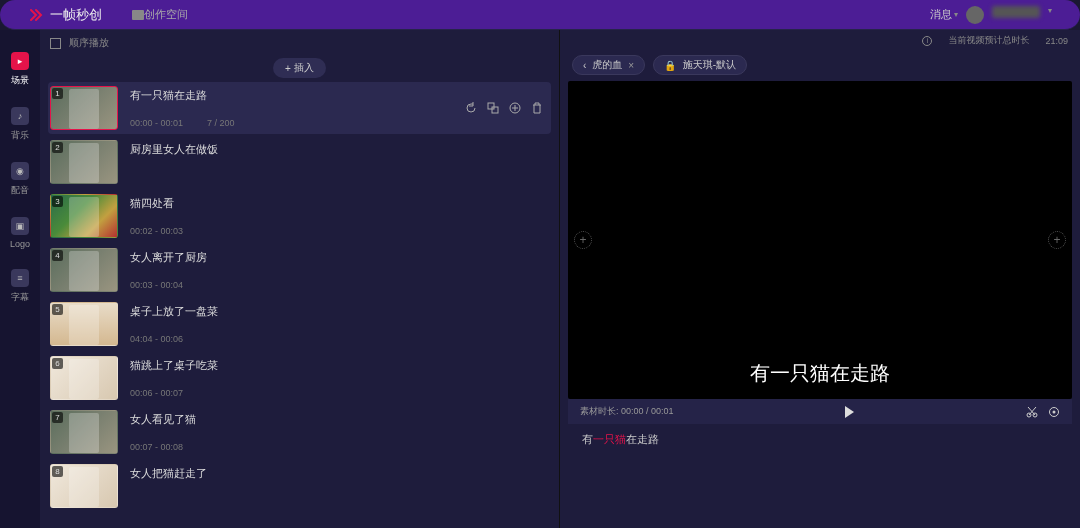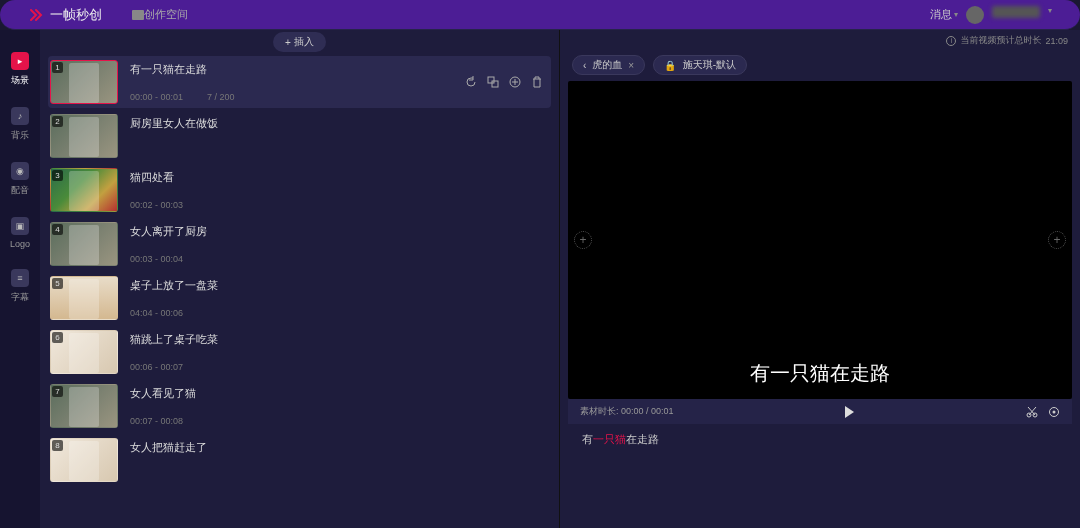--- a/index.html
+++ b/index.html
@@ -147,21 +147,21 @@
     .scene-actions span { cursor:pointer; display:flex; }
     .scene-row:not(.selected) .scene-actions { visibility: hidden; }
 
     
     .preview-panel {
       flex: 1; display: flex; flex-direction: column;
       background: #1e1c3c;
     }
     .duration-line {
       display:flex; justify-content:flex-end; align-items:center;
-      padding: 4px 12px; color:#888; font-size: 9px; gap:4px;
+      padding: 4px 12px; color:#888; font-size: 9px; gap:16px;
     }
     .tag-row {
       display:flex; gap:8px; padding: 4px 12px 6px;
     }
     .tag-chip {
       background: #2b2950; border: 1px solid #3a385c;
       border-radius: 12px; padding: 2px 10px;
       font-size: 10px; color:#ccc; display:flex; align-items:center; gap:6px;
     }
     .tag-close { cursor:pointer; color:#999; }
@@ -262,20 +262,24 @@
       <span>字幕</span>
     </div>
   </div>
 
   <div class="content">
 
 
     <div class="workarea">
 
       <div class="scene-panel">
+        <div class="scene-toolbar">
+          <div class="chk"></div>
+          <span class="seq-label">顺序播放</span>
+        </div>
         <div class="insert-row">
           <div class="insert-btn">
             <span>+</span>
             <span>插入</span>
           </div>
         </div>
         <div class="scene-list" id="scene-list">
             <div class="scene-row selected">
     <div class="thumb-box">
       <div class="thumb ">

